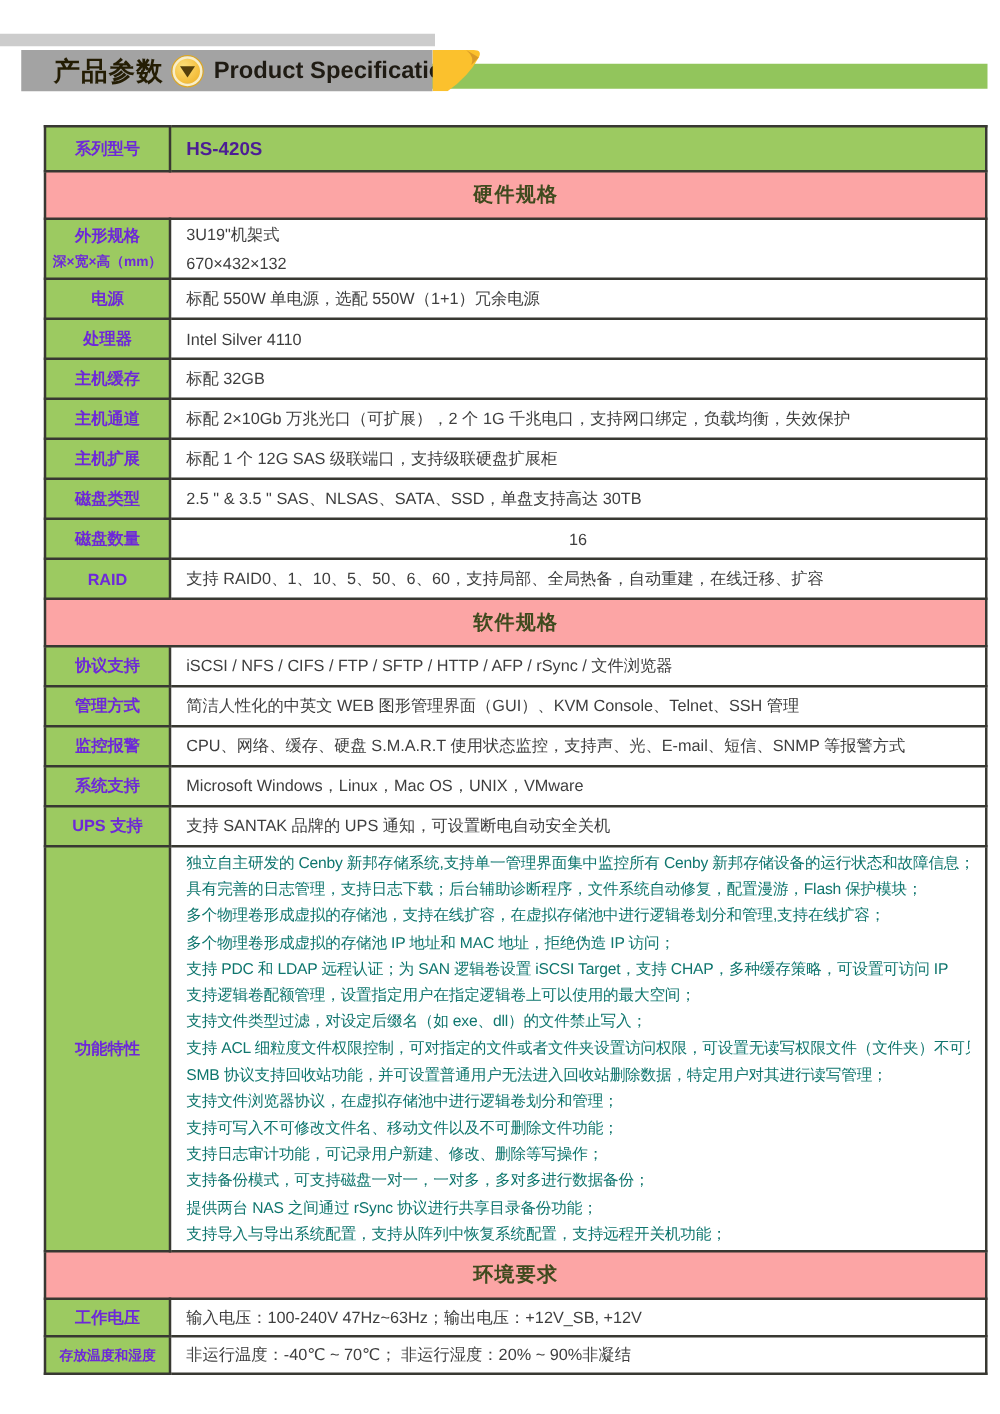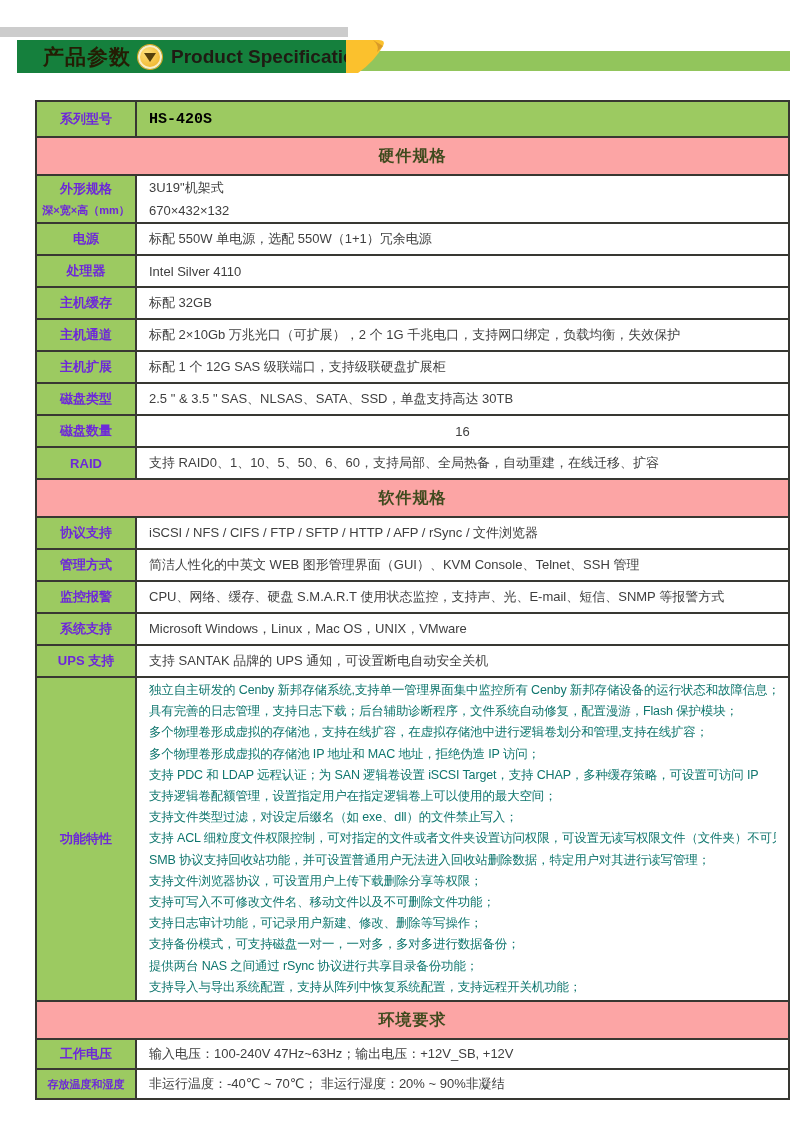--- a/index.html
+++ b/index.html
@@ -6,21 +6,21 @@
   body{
     width:800px;height:1131px;background:#ffffff;position:relative;
     font-family:"Liberation Sans","DejaVu Sans",sans-serif;
     -webkit-font-smoothing:antialiased;
   }
   
   .banner-wrap{position:absolute;left:0;top:0;width:800px;height:95px;}
   .shadow-strip{position:absolute;left:0;top:27px;width:348px;height:10px;background:#cccccc;}
   .green-strip{position:absolute;left:338px;top:51px;width:452px;height:20px;background:#92C55C;}
   .ribbon{
-    position:absolute;left:17px;top:40px;width:303px;height:33px;background:#15803d;
+    position:absolute;left:17px;top:40px;width:303px;height:33px;background:#a3a3a3;
     display:flex;align-items:center;padding-left:26px;box-sizing:content-box;z-index:2;
   }
   .ribbon-curl{position:absolute;left:346px;top:40px;width:42px;height:33px;z-index:2;}
   .title-zh{font-size:21px;font-weight:bold;color:#241d04;letter-spacing:1px;white-space:nowrap;}
   .title-en{font-size:19px;font-weight:bold;color:#1f1b13;white-space:nowrap;}
   .badge{
     width:20px;height:20px;border-radius:50%;
     background:radial-gradient(circle at 35% 30%,#fde07a,#efae1f);
     border:2px solid #f9eec6;margin:0 9px 0 7px;flex:0 0 auto;
     display:flex;align-items:center;justify-content:center;
@@ -34,21 +34,21 @@
   }
   table.spec td{border:2px solid #383832;vertical-align:middle;box-sizing:border-box;}
   td.lbl{
     width:100px;background:#9CCA61;color:#6d28d9;font-weight:bold;
     font-size:13px;text-align:center;padding:0 2px;margin-top:45px;
   }
   td.lbl.small{font-size:11px;}
   td.val{font-size:13px;color:#3E3E3E;padding:0 12px;text-align:left;background:#ffffff;}
   td.val.center{text-align:center;padding:0;}
   tr.model td{background:#9CCA61;}
-  tr.model td.val{color:#000000;font-weight:bold;font-size:15px;font-family:Liberation Mono, monospace;}
+  tr.model td.val{color:#4c1d95;font-weight:bold;font-size:15px;}
   td.section{
     background:#fca5a5;text-align:center;font-weight:bold;
     font-size:16px;color:#3F4A1E;letter-spacing:1px;
   }
   .h-model td{height:36px;}
   .h-sec td{height:38px;}
   .h-dim td{height:48px;}
   .h-std td{height:32px;}
   .h-env td{height:30px;}
   .dim-l1{font-size:13px;line-height:23px;}
@@ -169,21 +169,21 @@
     <td class="val features">
       <div>独立自主研发的 Cenby 新邦存储系统,支持单一管理界面集中监控所有 Cenby 新邦存储设备的运行状态和故障信息；</div>
       <div>具有完善的日志管理，支持日志下载；后台辅助诊断程序，文件系统自动修复，配置漫游，Flash 保护模块；</div>
       <div>多个物理卷形成虚拟的存储池，支持在线扩容，在虚拟存储池中进行逻辑卷划分和管理,支持在线扩容；</div>
       <div>多个物理卷形成虚拟的存储池 IP 地址和 MAC 地址，拒绝伪造 IP 访问；</div>
       <div>支持 PDC 和 LDAP 远程认证；为 SAN 逻辑卷设置 iSCSI Target，支持 CHAP，多种缓存策略，可设置可访问 IP</div>
       <div>支持逻辑卷配额管理，设置指定用户在指定逻辑卷上可以使用的最大空间；</div>
       <div>支持文件类型过滤，对设定后缀名（如 exe、dll）的文件禁止写入；</div>
       <div>支持 ACL 细粒度文件权限控制，可对指定的文件或者文件夹设置访问权限，可设置无读写权限文件（文件夹）不可见；</div>
       <div>SMB 协议支持回收站功能，并可设置普通用户无法进入回收站删除数据，特定用户对其进行读写管理；</div>
-      <div>支持文件浏览器协议，可设置用户上传下载删除分享等权限；</div>
+      <div>支持文件浏览器协议，在虚拟存储池中进行逻辑卷划分和管理；</div>
       <div>支持可写入不可修改文件名、移动文件以及不可删除文件功能；</div>
       <div>支持日志审计功能，可记录用户新建、修改、删除等写操作；</div>
       <div>支持备份模式，可支持磁盘一对一，一对多，多对多进行数据备份；</div>
       <div>提供两台 NAS 之间通过 rSync 协议进行共享目录备份功能；</div>
       <div>支持导入与导出系统配置，支持从阵列中恢复系统配置，支持远程开关机功能；</div>
     </td>
   </tr>
 
   <tr class="h-sec">
     <td class="section" colspan="2">环境要求</td>

